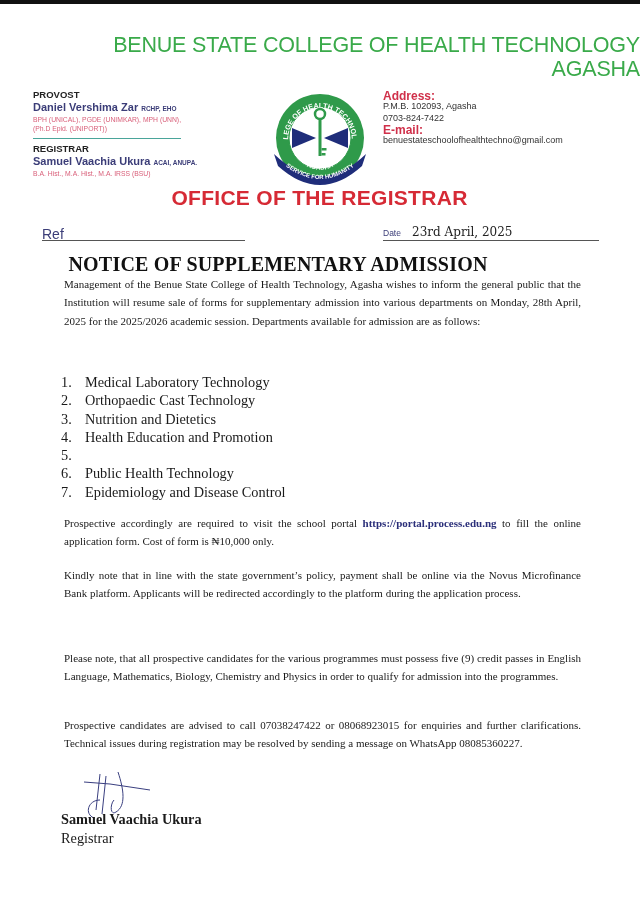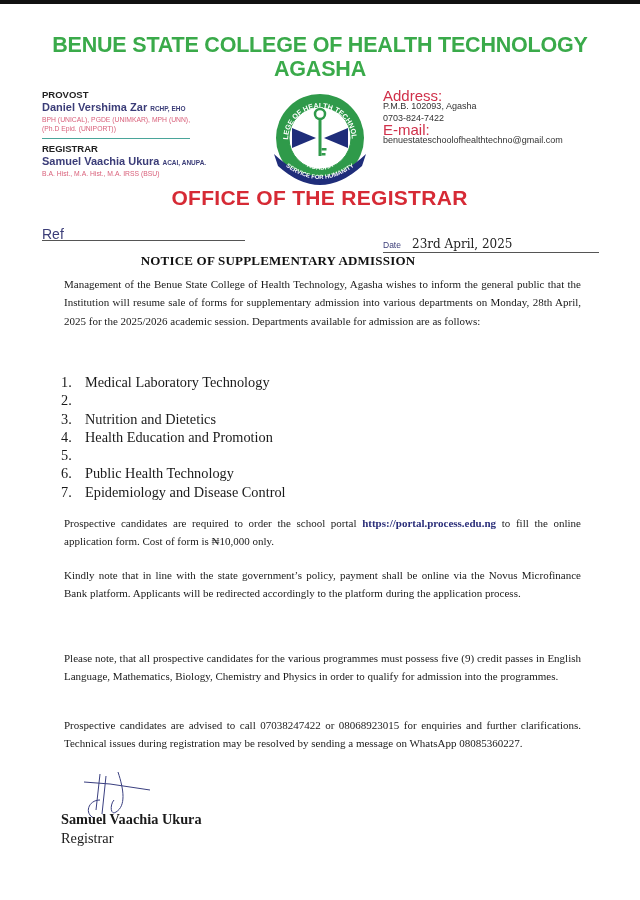--- a/index.html
+++ b/index.html
@@ -1,53 +1,53 @@
 <!DOCTYPE html>
 <html><head>
 <meta charset="utf-8">
 <style>
   * { margin: 0; padding: 0; box-sizing: border-box; }
   html, body { width: 640px; height: 900px; background: #ffffff; overflow: hidden; }
   body { position: relative; font-family: "DejaVu Serif", serif; color: #1a1a1a; }
   .top-bar { position: absolute; left: 0; top: 0; width: 640px; height: 4px; background: #111; }
 
   .college-name {
-    position: absolute; left: 0; top: 33px; width: 640px; text-align: center;
-    font-family: "Liberation Sans", sans-serif; font-weight: bold; color: #3aaa4a;
+    position: absolute; left: 0; top: 33px; width: 640px; text-align: right;
+    font-family: "Liberation Sans", sans-serif; font-weight: normal; color: #3aaa4a;
     font-size: 21.5px; line-height: 24px; letter-spacing: -0.2px;
   }
 
-  .left-col { position: absolute; left: 42px; top: 89px; width: 220px; font-family: "Liberation Sans", sans-serif; }
+  .left-col { position: absolute; left: 33px; top: 89px; width: 220px; font-family: "Liberation Sans", sans-serif; }
   .role-label { font-size: 9.5px; font-weight: bold; color: #222; line-height: 12px; }
   .person-name { font-size: 11px; font-weight: bold; color: #3b3d78; line-height: 13px; }
   .person-name .post { font-size: 6.5px; font-weight: bold; color: #3b3d78; }
   .quals { font-size: 6.8px; color: #d9607a; line-height: 9px; }
   .left-divider { width: 148px; height: 1px; background: #4aa59a; margin: 5px 0 4px 0; }
 
   .logo { position: absolute; left: 268px; top: 88px; width: 104px; height: 104px; }
 
   .right-col { position: absolute; left: 383px; top: 91px; width: 240px; font-family: "Liberation Sans", sans-serif; }
-  .contact-label { font-size: 15px; font-weight: normal; color: #d0304a; line-height: 10px; }
+  .contact-label { font-size: 12px; font-weight: bold; color: #d0304a; line-height: 10px; }
   .contact-value { font-size: 9px; color: #333; line-height: 11px; margin-bottom: 1px; }
 
   .office-title {
     position: absolute; left: 0; top: 186px; width: 639px; text-align: center;
     font-family: "Liberation Sans", sans-serif; font-weight: bold; color: #d62a35;
     font-size: 21px; letter-spacing: 0.3px;
   }
 
   .ref-line { position: absolute; left: 42px; top: 224px; width: 203px; height: 17px; border-bottom: 1px solid #555; }
   .ref-label { font-family: "Liberation Sans", sans-serif; font-size: 14px; color: #3b3d78; }
-  .date-line { position: absolute; left: 383px; top: 221px; width: 216px; height: 20px; border-bottom: 1px solid #555; margin-top: 12px; }
+  .date-line { position: absolute; left: 383px; top: 221px; width: 216px; height: 20px; border-bottom: 1px solid #555; }
   .date-label { font-family: "Liberation Sans", sans-serif; font-size: 8.5px; color: #3b3d78; margin-right: 6px; }
   .date-value { font-family: "DejaVu Serif", serif; font-size: 12px; color: #222; }
 
   .notice-title {
     position: absolute; left: 0; top: 253px; width: 556px; text-align: center;
-    font-family: "Liberation Serif", serif; font-weight: bold; font-size: 13px; color: #111; letter-spacing: 0.2px;
+    font-family: "Liberation Serif", serif; font-weight: bold; font-size: 20px; color: #111; letter-spacing: 0.2px;
   }
 
   .body-text {
     position: absolute; left: 64px; width: 517px;
     font-family: "Liberation Serif", serif; font-size: 11px; line-height: 18.4px;
     color: #1a1a1a; text-align: justify;
   }
   .p1 { top: 275px; }
   .dept-list { position: absolute; left: 61px; top: 373px; width: 300px; list-style: none;
     font-family: "Liberation Serif", serif; font-size: 14.3px; line-height: 18.3px; color: #1a1a1a; }
@@ -142,20 +142,21 @@
 
 <p class="body-text p1">Management of the Benue State College of Health Technology, Agasha wishes to inform the general public that the Institution will resume sale of forms for supplementary admission into various departments on Monday, 28th April, 2025 for the 2025/2026 academic session. Departments available for admission are as follows:</p>
 
 <ol class="dept-list">
   <li>
       <span class="num">1.</span>
       <span>Medical Laboratory Technology</span>
     </li>
   <li>
       <span class="num">2.</span>
+      <span>Orthopaedic Cast Technology</span>
     </li>
   <li>
       <span class="num">3.</span>
       <span>Nutrition and Dietetics</span>
     </li>
   <li>
       <span class="num">4.</span>
       <span>Health Education and Promotion</span>
     </li>
   <li>
@@ -164,21 +165,21 @@
   <li>
       <span class="num">6.</span>
       <span>Public Health Technology</span>
     </li>
   <li>
       <span class="num">7.</span>
       <span>Epidemiology and Disease Control</span>
     </li>
 </ol>
 
-<p class="body-text p2"><span>Prospective candidates are required to order the school portal </span><a class="portal-link">https://portal.process.edu.ng</a><span>  to fill the online application form. Cost of form is ₦10,000 only.</span></p>
+<p class="body-text p2"><span>Prospective accordingly are required to visit the school portal </span><a class="portal-link">https://portal.process.edu.ng</a><span>  to fill the online application form. Cost of form is ₦10,000 only.</span></p>
 
 <p class="body-text p3">Kindly note that in line with the state government’s policy, payment shall be online via the Novus Microfinance Bank platform. Applicants will be redirected accordingly to the platform during the application process.</p>
 <p class="body-text p4">Please note, that all prospective candidates for the various programmes must possess five (9) credit passes in English Language, Mathematics, Biology, Chemistry and Physics in order to qualify for admission into the programmes.</p>
 <p class="body-text p5">Prospective candidates are advised to call 07038247422 or 08068923015 for enquiries and further clarifications. Technical issues during registration may be resolved by sending a message on WhatsApp 08085360227.</p>
 
 <svg class="signature" viewBox="0 0 90 50">
   <path d="M 14 12 L 40 14 L 80 20" stroke="#3a3f80" stroke-width="1" fill="none"></path>
   <path d="M 30 4 L 26 40 M 36 6 L 32 44" stroke="#3a3f80" stroke-width="1" fill="none"></path>
   <path d="M 48 2 C 54 20, 56 36, 46 42 C 40 46, 40 34, 44 30 M 30 30 C 18 30, 14 44, 24 48" stroke="#3a3f80" stroke-width="1" fill="none"></path>
 </svg>

